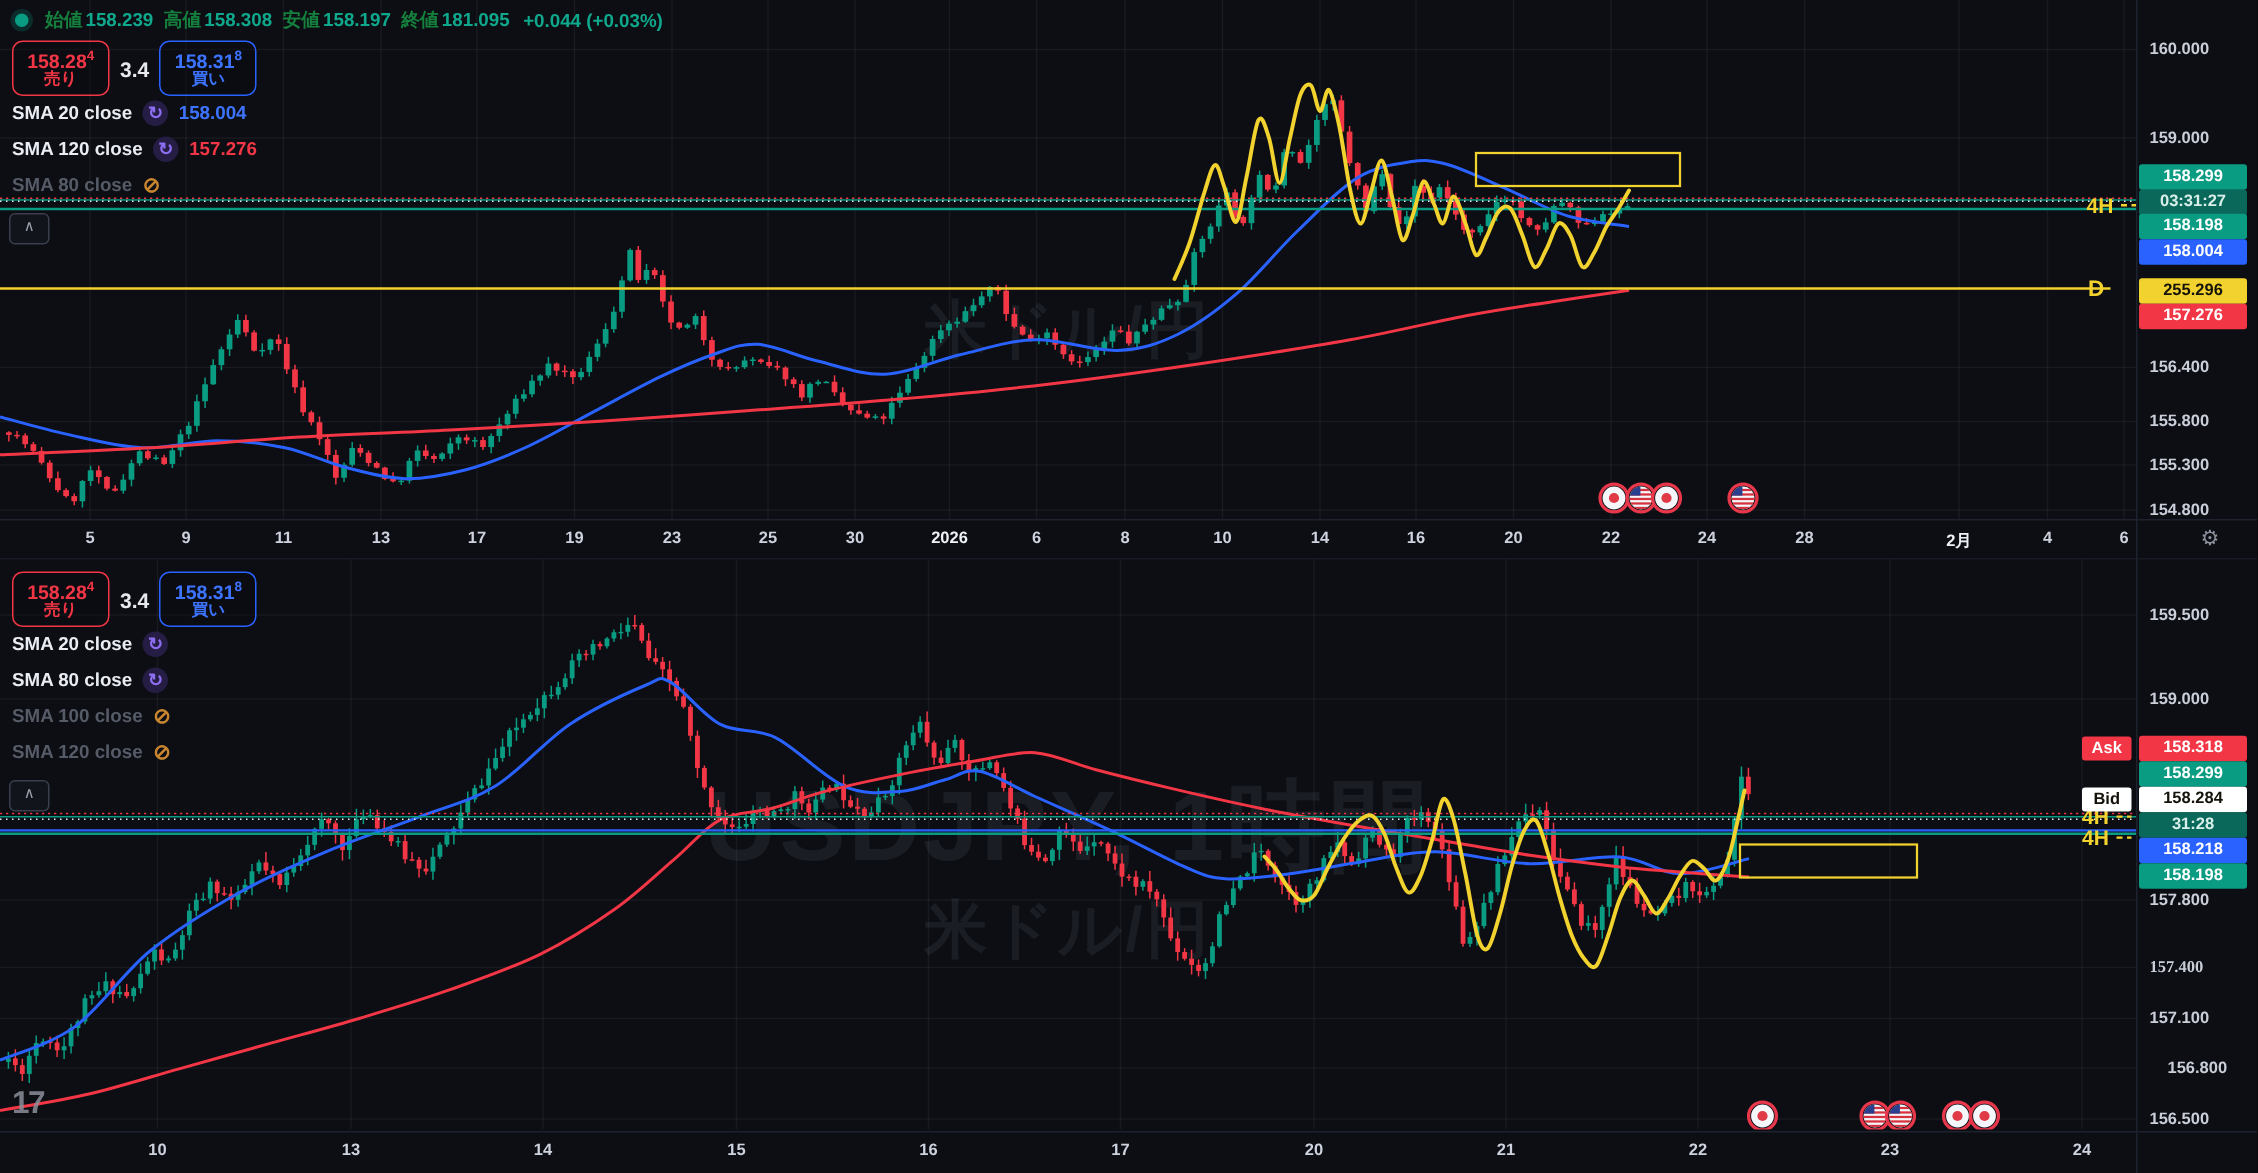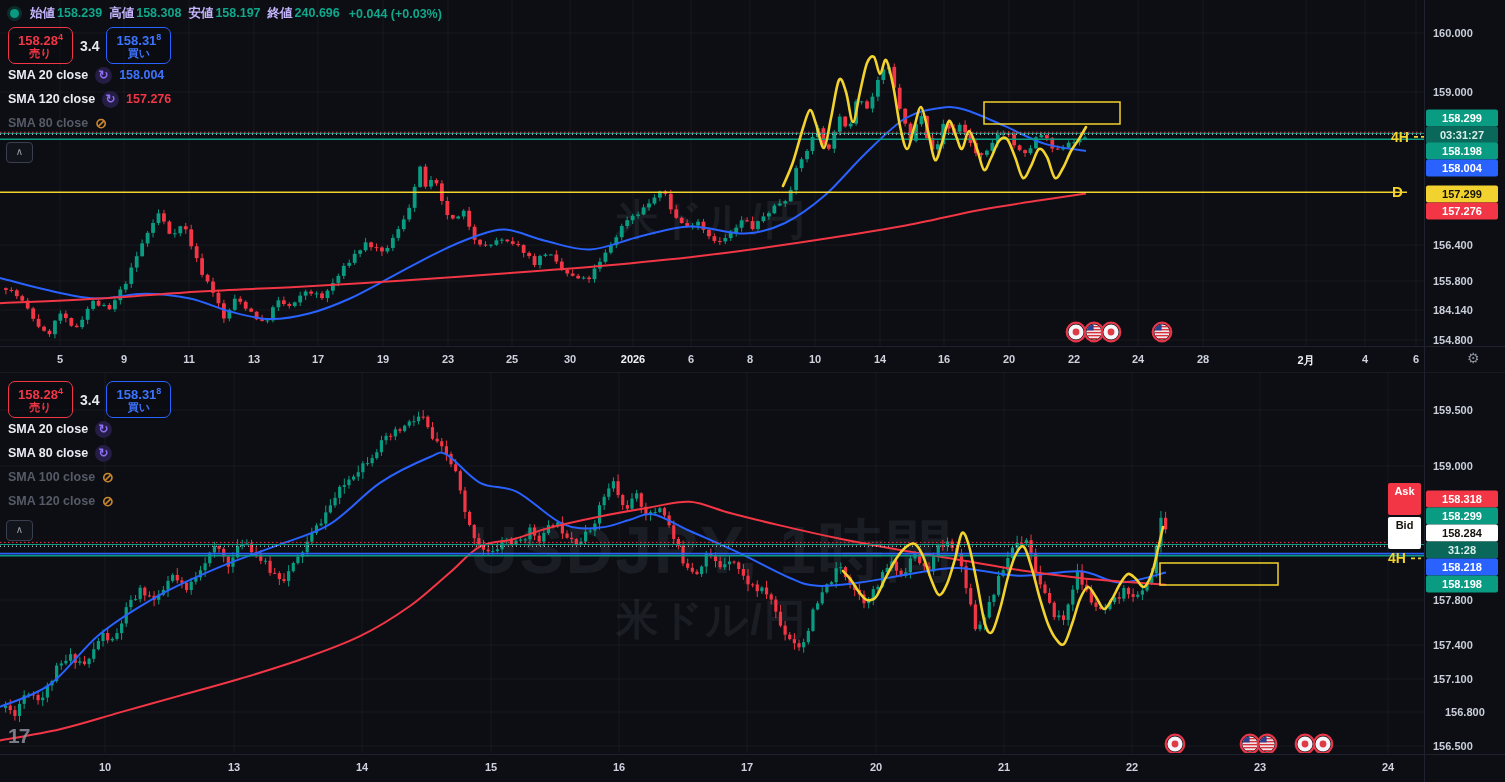--- a/index.html
+++ b/index.html
@@ -14,24 +14,24 @@
   #overlay *{pointer-events:auto;}
   .strip{position:absolute;left:0;width:1505px;background:#0c0e13;border-top:1px solid #1d222e;}
   #strip1{top:346px;height:25px;border-bottom:1px solid #161a24;}
   #strip2{top:754px;height:28px;}
   #axis-border{position:absolute;left:1424px;top:0;width:1px;height:782px;background:#1d222e;z-index:3;}
   .tlabel{position:absolute;transform:translateX(-50%);font-size:11px;font-weight:600;color:#cdd2de;top:6px;}
   .tlabel.month{font-weight:700;color:#eef1f7;}
   .tick{position:absolute;left:1433px;font-size:11px;font-weight:600;color:#c9ced9;transform:translateY(-50%);}
   .plabel{position:absolute;left:1426px;width:72px;height:17px;border-radius:2px;font-size:11px;font-weight:700;
           line-height:17px;text-align:center;transform:translateY(-50%);}
-  .ptag{position:absolute;left:1388px;width:33px;height:32px;border-radius:2px;font-size:11px;font-weight:700;
+  .ptag{position:absolute;left:1388px;width:33px;height:16px;border-radius:2px;font-size:11px;font-weight:700;
         line-height:16px;text-align:center;transform:translateY(-50%);}
   .ohlc{position:absolute;left:10px;top:5px;display:flex;align-items:center;gap:7px;font-size:12.5px;font-weight:700;}
-  .ohlc .lbl{color:#c4b5fd;}
+  .ohlc .lbl{color:#15803d;}
   .ohlc .val{color:#0fa88c;margin-left:2px;}
   .dot{width:9px;height:9px;border-radius:50%;background:#0a9c82;box-shadow:0 0 0 3px rgba(10,156,130,.22);margin-right:4px;}
   .trade{position:absolute;display:flex;align-items:center;gap:7px;}
   #trade1{left:8px;top:27px;} #trade2{left:8px;top:381px;}
   .tbtn{width:63px;height:35px;border-radius:7px;border:1.5px solid;display:flex;flex-direction:column;
         justify-content:center;align-items:center;background:rgba(8,10,16,.35);cursor:pointer;}
   .tbtn .pr{font-size:13px;font-weight:700;line-height:13px;}
   .tbtn sup{font-size:9px;}
   .tbtn .bl{font-size:11px;font-weight:700;line-height:13px;}
   .tbtn.sell{border-color:#f23645;color:#f23645;}
@@ -1191,21 +1191,21 @@
         <div class="tlabel" style="left: 1260px;">23</div>
         <div class="tlabel" style="left: 1388px;">24</div>
       </div>
     <div id="axis-border"></div>
 
     <div class="ohlc">
       <span class="dot"></span>
       <span><span class="lbl">始値</span><span class="val">158.239</span></span>
       <span><span class="lbl">高値</span><span class="val">158.308</span></span>
       <span><span class="lbl">安値</span><span class="val">158.197</span></span>
-      <span><span class="lbl">終値</span><span class="val">240.696</span></span>
+      <span><span class="lbl">終値</span><span class="val">181.095</span></span>
       <span class="val">+0.044 (+0.03%)</span>
     </div>
 
     <div class="trade" id="trade1">
       <div class="tbtn sell">
         <span class="pr"><span>158.28</span><sup>4</sup></span>
         <span class="bl">売り</span>
       </div>
       <span class="spread">3.4</span>
       <div class="tbtn buy">
@@ -1227,46 +1227,46 @@
     </div>
 
     <div class="collapse" id="col1">∧</div>
     <div class="collapse" id="col2">∧</div>
     <div class="gear">⚙</div>
     <div id="tvlogo">17</div>
   <div class="tick" style="top: 33px;">160.000</div>
       <div class="tick" style="top: 92px;">159.000</div>
       <div class="tick" style="top: 245px;">156.400</div>
       <div class="tick" style="top: 281px;">155.800</div>
-      <div class="tick" style="top: 310px;">184.140</div>
+      <div class="tick" style="top: 310px;">155.300</div>
       <div class="tick" style="top: 340px;">154.800</div>
       <div class="plabel" style="top: 118px; background: rgb(10, 156, 130); color: rgb(255, 255, 255);">158.299</div>
       <div class="plabel" style="top: 135px; background: rgba(10, 120, 104, 0.85); color: rgb(216, 239, 233);">03:31:27</div>
       <div class="plabel" style="top: 151px; background: rgb(10, 156, 130); color: rgb(255, 255, 255);">158.198</div>
       <div class="plabel" style="top: 168px; background: rgb(41, 98, 255); color: rgb(255, 255, 255);">158.004</div>
-      <div class="plabel" style="top: 194px; background: rgb(242, 210, 46); color: rgb(21, 18, 10);">157.299</div>
+      <div class="plabel" style="top: 194px; background: rgb(242, 210, 46); color: rgb(21, 18, 10);">255.296</div>
       <div class="plabel" style="top: 211px; background: rgb(242, 54, 69); color: rgb(255, 255, 255);">157.276</div>
       <div class="ind" style="top: 66px;">
         <span>SMA 20 close</span>
         <span class="ricon">↻</span>
         <span class="v" style="color: rgb(61, 116, 255);">158.004</span>
       </div>
       <div class="ind" style="top: 90px;">
         <span>SMA 120 close</span>
         <span class="ricon">↻</span>
         <span class="v" style="color: rgb(242, 54, 69);">157.276</span>
       </div>
       <div class="ind off" style="top: 114px;">
         <span>SMA 80 close</span>
         <span class="eicon">⊘</span>
       </div>
       <div class="tick" style="top: 410px;">159.500</div>
       <div class="tick" style="top: 466px;">159.000</div>
       <div class="tick" style="top: 600px;">157.800</div>
-      <div class="tick" style="top: 645px;">157.400</div>
+      <div class="tick" style="top: 645px; font-family: Liberation Serif, serif;">157.400</div>
       <div class="tick" style="top: 679px;">157.100</div>
       <div class="tick" style="top: 712px; margin-left: 12px;">156.800</div>
       <div class="tick" style="top: 746px;">156.500</div>
       <div class="plabel" style="top: 499px; background: rgb(242, 54, 69); color: rgb(255, 255, 255);">158.318</div>
       <div class="ptag" style="top: 499px; background: rgb(242, 54, 69); color: rgb(255, 255, 255);">Ask</div>
       <div class="plabel" style="top: 516px; background: rgb(10, 156, 130); color: rgb(255, 255, 255);">158.299</div>
       <div class="plabel" style="top: 533px; background: rgb(255, 255, 255); color: rgb(21, 18, 10);">158.284</div>
       <div class="ptag" style="top: 533px; background: rgb(255, 255, 255); color: rgb(21, 18, 10);">Bid</div>
       <div class="plabel" style="top: 550px; background: rgba(10, 120, 104, 0.85); color: rgb(216, 239, 233);">31:28</div>
       <div class="plabel" style="top: 567px; background: rgb(41, 98, 255); color: rgb(255, 255, 255);">158.218</div>

